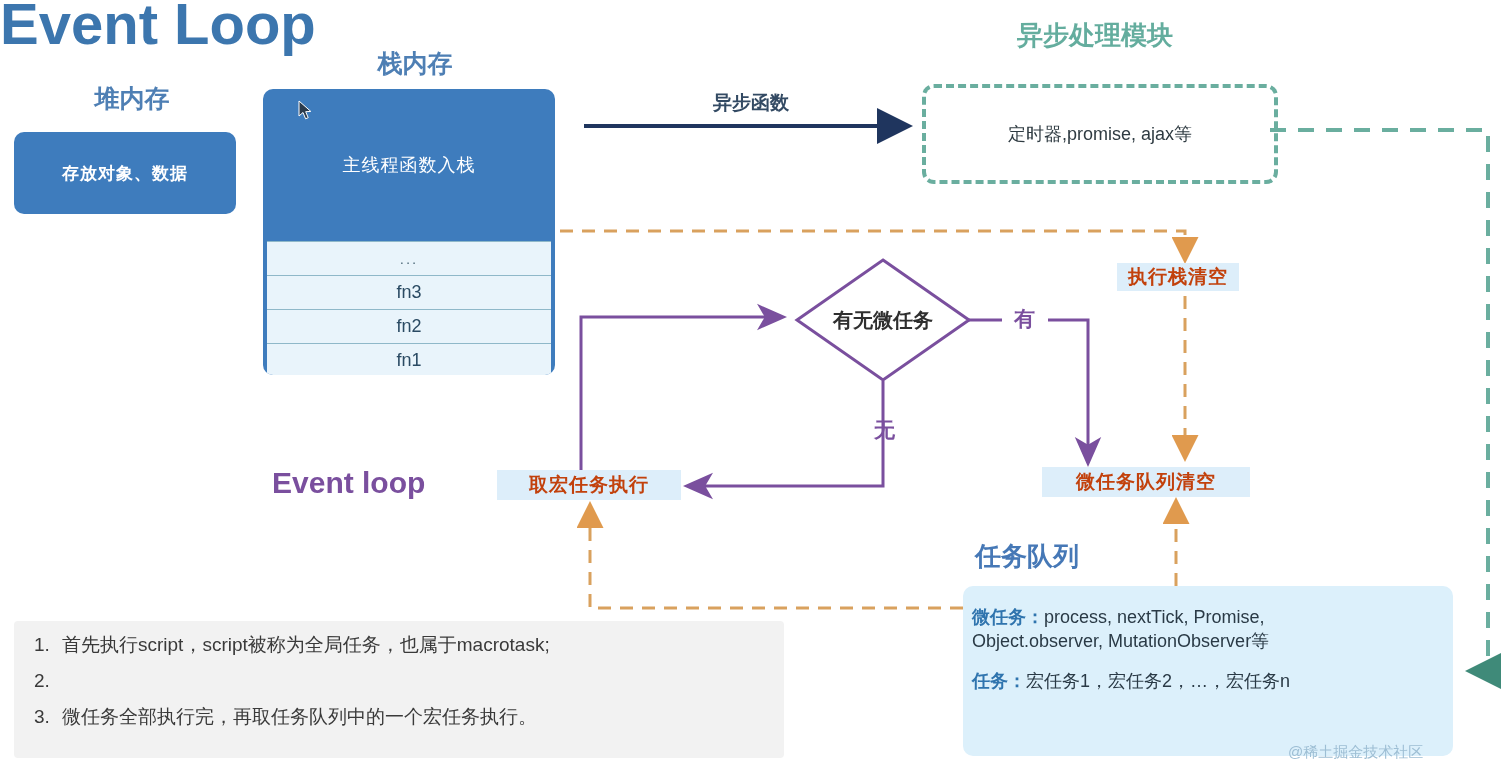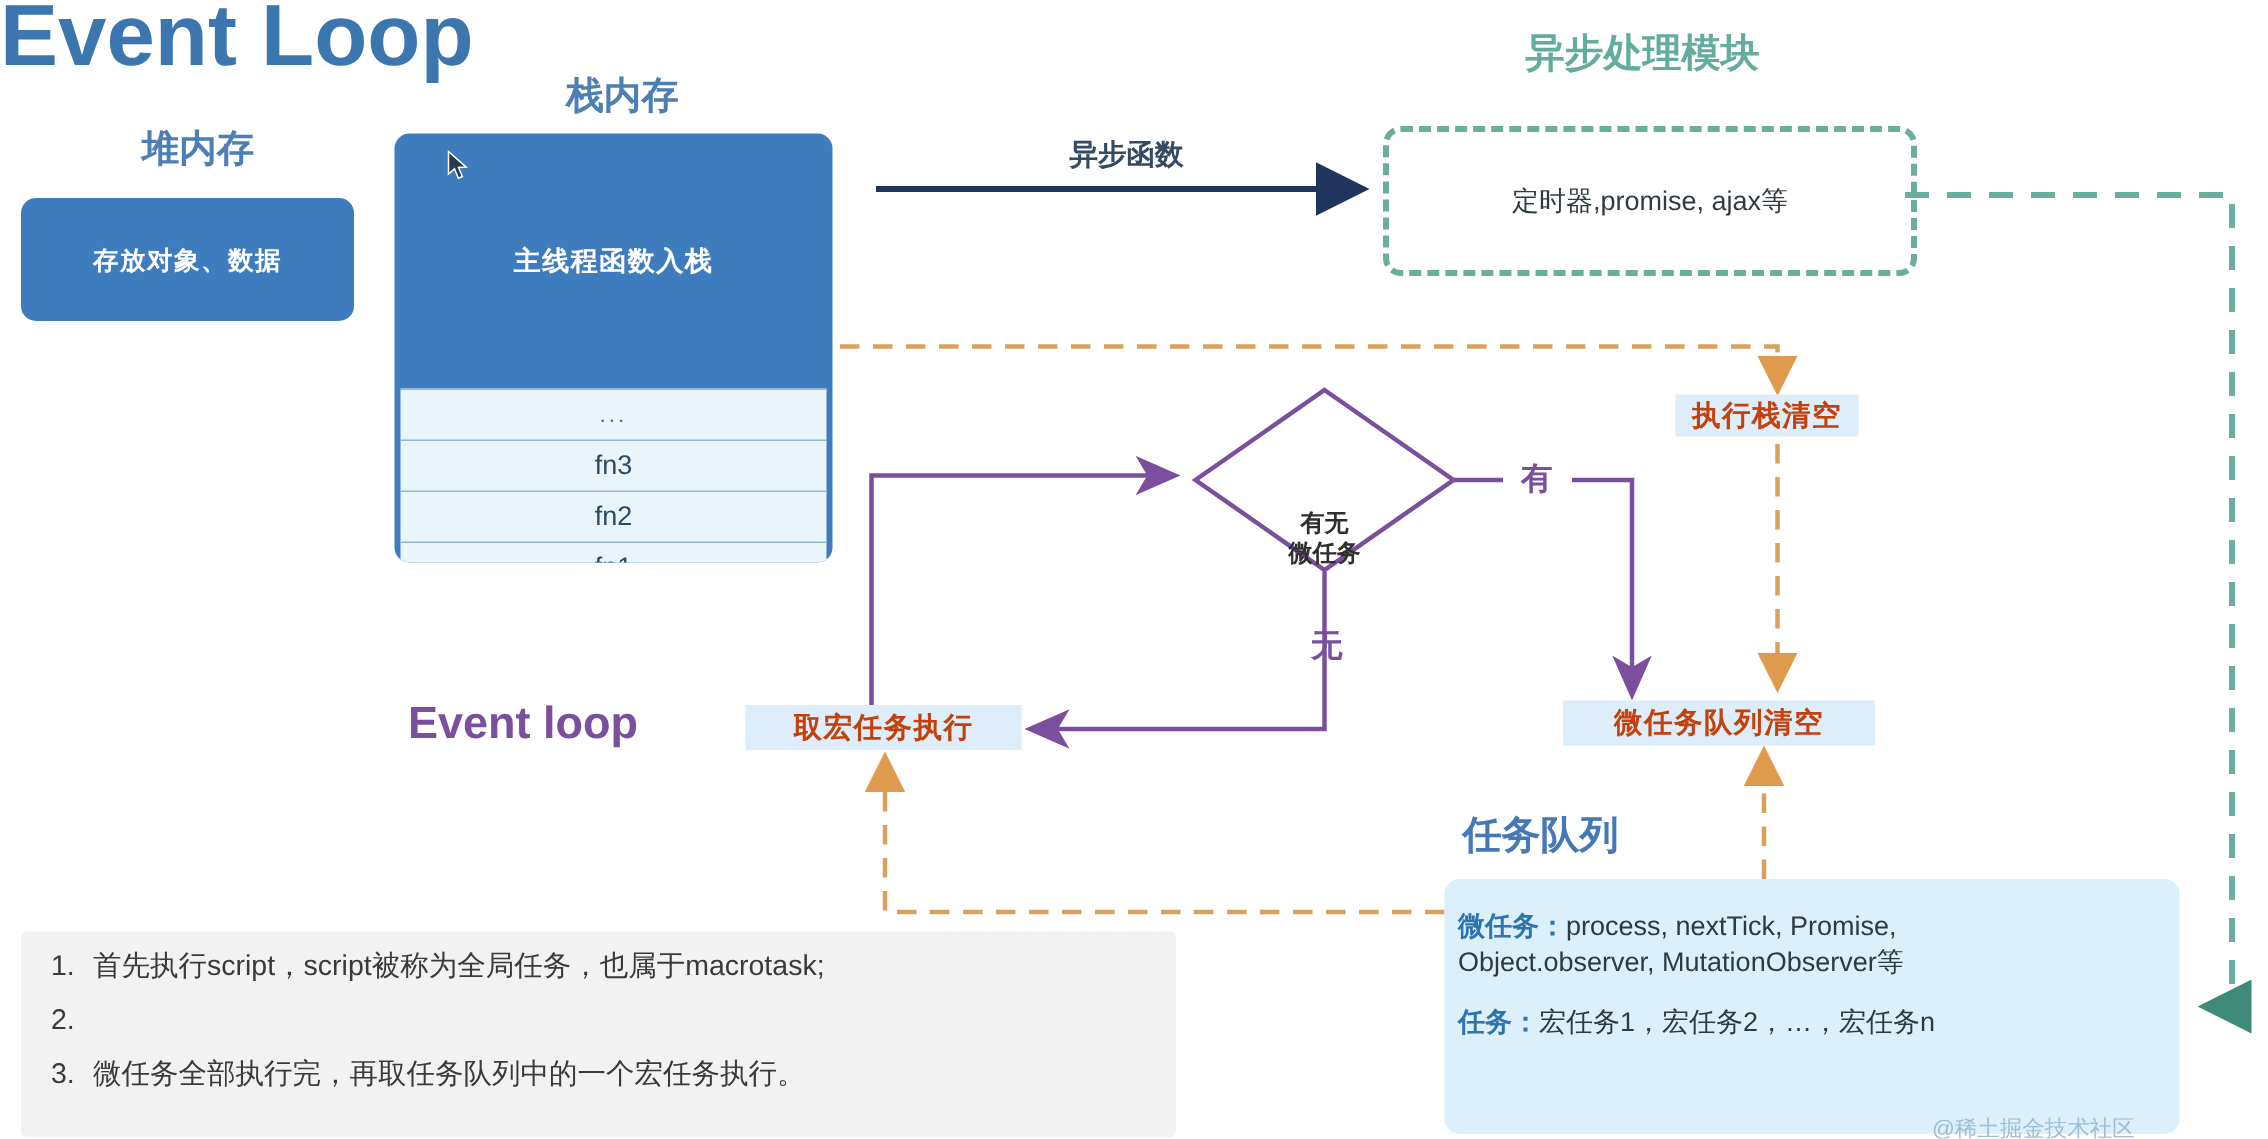--- a/index.html
+++ b/index.html
@@ -52,22 +52,22 @@
     letter-spacing:1px;
   }
 
   
   .stack-box{
     left:263px;top:69px;width:292px;height:286px;
     background:#3e7cbd;border-radius:10px;
     overflow:hidden;
   }
   .stack-top{
-    height:170px;display:flex;align-items:center;justify-content:center;
-    color:#ffffff;font-size:18px;font-weight:bold;letter-spacing:1px;border-radius:27px;
+    height:152px;display:flex;align-items:center;justify-content:center;
+    color:#ffffff;font-size:18px;font-weight:normal;letter-spacing:1px;border-radius:27px;
   }
   .stack-rows{
     margin:0 4px;
   }
   .stack-row{
     height:33px;line-height:33px;text-align:center;
     background:#e9f4fb;color:#2a4a63;
     font-size:18px;
     border-bottom:1px solid #8fb8c9;
   }
@@ -106,22 +106,22 @@
   .chip-stackclear{left:1117px;top:243px;width:122px;height:28px;}
   .chip-microclear{left:1042px;top:447px;width:208px;height:30px;}
   .chip-macroexec{left:497px;top:450px;width:184px;height:30px;}
 
   
   .diamond-wrap{
     left:797px;top:240px;width:172px;height:120px;
   }
   .diamond-text{
     position:absolute;left:0;top:0;width:172px;height:120px;
-    display:flex;flex-direction:column;align-items:center;justify-content:flex-end;
-    font-size:16px;font-weight:bold;color:#2f2f2f;line-height:1.25;
+    display:flex;flex-direction:row;align-items:center;justify-content:center;
+    font-size:20px;font-weight:bold;color:#2f2f2f;line-height:1.25;
   }
 
   
   .queue-box{
     left:963px;top:566px;width:490px;height:170px;
     background:#dcf0fb;border-radius:10px;
     padding:20px 9px;box-sizing:border-box;
   }
   .queue-line{font-size:18px;color:#2a3a46;line-height:1.32;}
   .queue-key{color:#2f74ae;font-weight:bold;}

